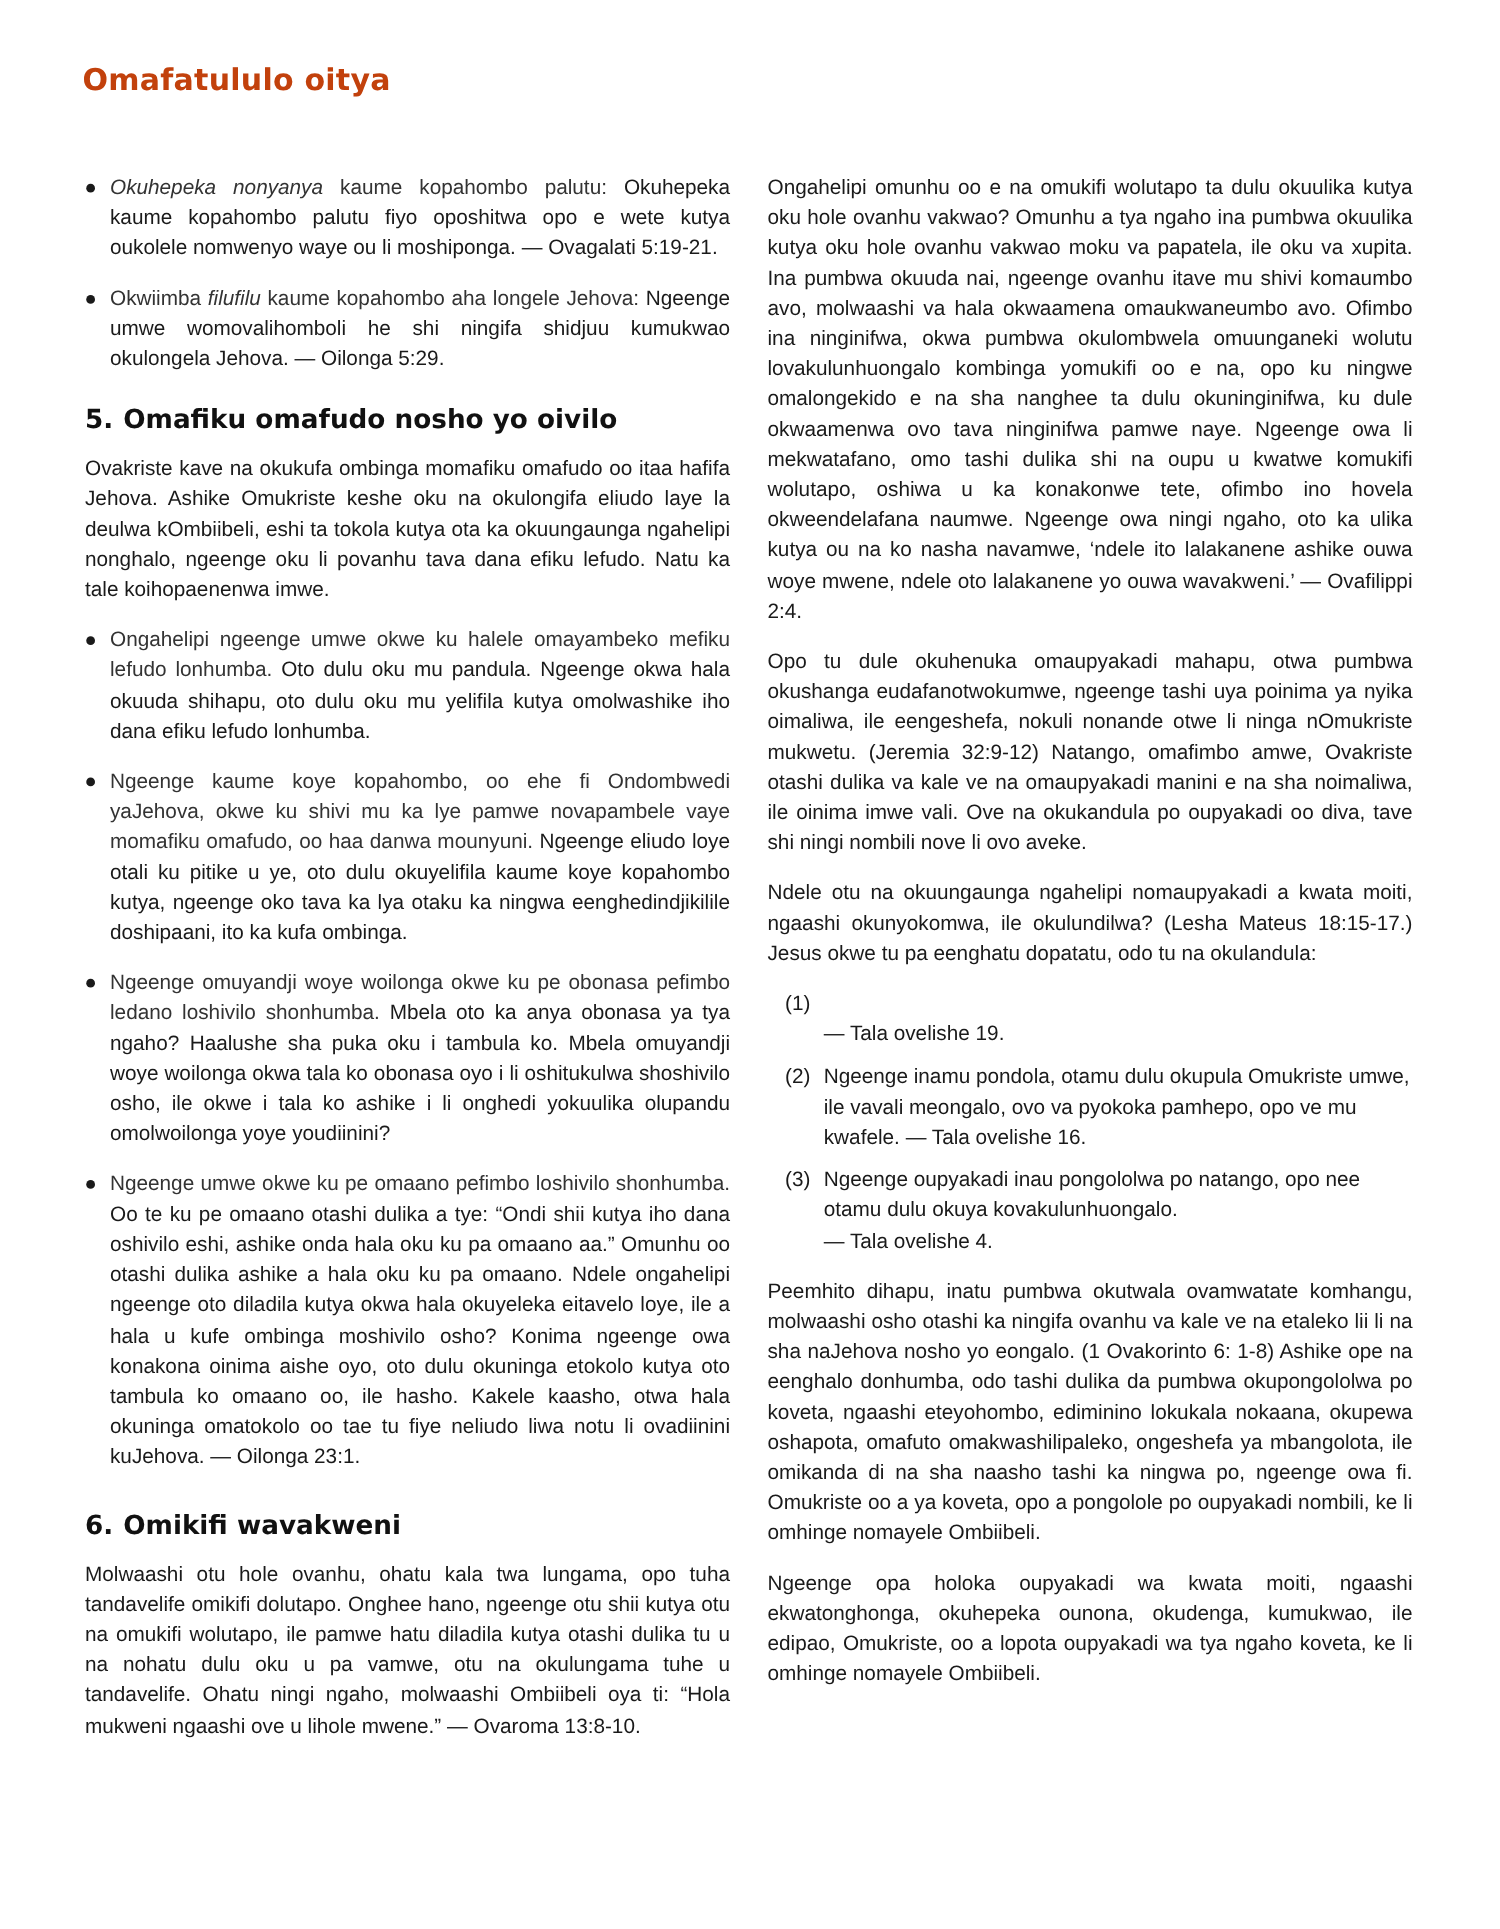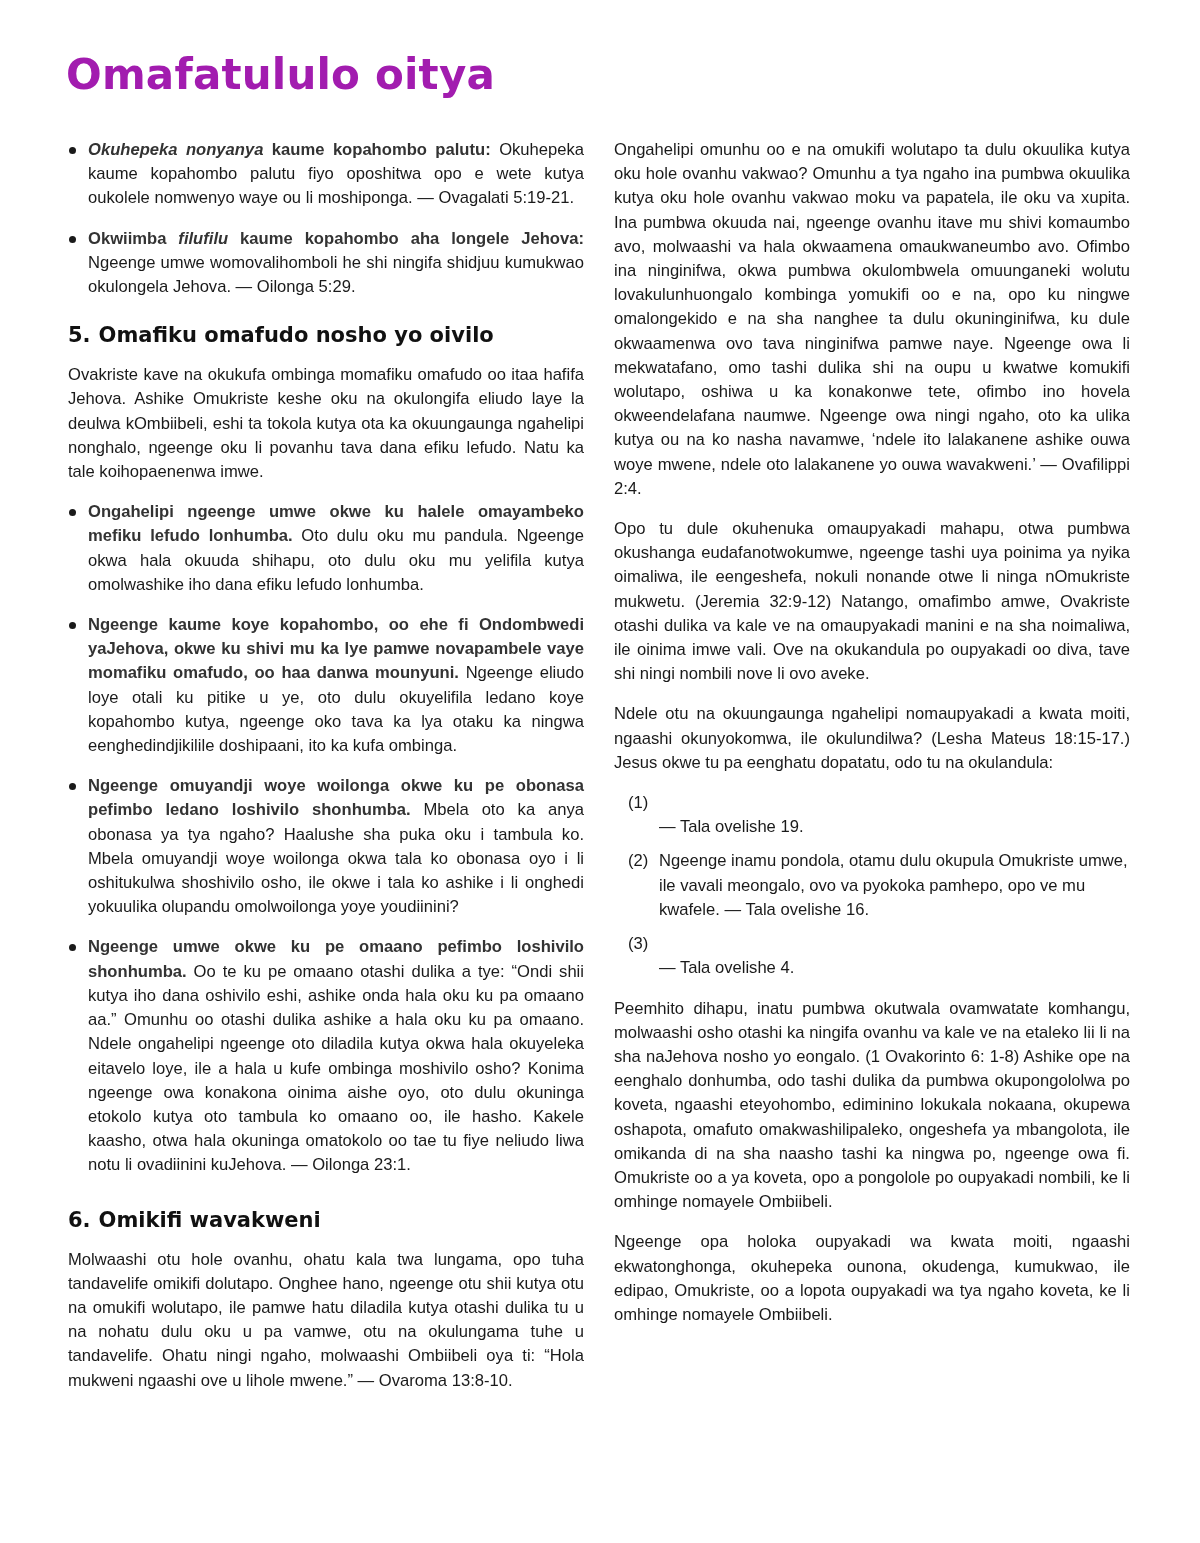--- a/index.html
+++ b/index.html
@@ -3,41 +3,41 @@
 <meta charset="utf-8">
 <style>
   html, body { margin: 0; padding: 0; background: #ffffff; }
   body {
     width: 1200px; height: 1543px; position: relative; overflow: hidden;
     font-family: "DejaVu Sans", sans-serif; color: #1a1a1a;
   }
   .page-title {
     position: absolute; left: 66px; top: 50px;
     font-family: "DejaVu Sans", sans-serif; font-weight: bold;
-    font-size: 42px; color: #a21caf; letter-spacing: 0.2px;
+    font-size: 24px; color: #c2410c; letter-spacing: 0.2px;
   }
   .col { position: absolute; top: 138px; width: 516px; }
   .col-left { left: 68px; }
   .col-right { left: 614px; top: 138px; }
   .p {
     font-family: Liberation Sans, sans-serif;
     font-size: 16.6px; line-height: 24.2px; text-align: justify;
     margin: 0 0 16px 0; hyphens: auto; color: #1a1a1a;
   }
   .bullets { list-style: none; margin: 0; padding: 0; }
   .bullet {
     position: relative; padding-left: 20px; margin: 0 0 16px 0;
     font-family: "Liberation Sans", sans-serif;
     font-size: 16.6px; line-height: 24.2px; text-align: justify;
   }
   .bullet::before {
     content: ""; position: absolute; left: 1px; top: 9px;
     width: 7px; height: 7px; border-radius: 50%; background: #1a1a1a;
   }
-  .b { font-weight: bold; color: #333; }
+  .b { font-weight: normal; color: #333; }
   .i { font-style: italic; }
   .h2 {
     font-family: "DejaVu Sans", sans-serif; font-weight: bold;
     font-size: 21px; margin: 24px 0 16px 0; color: #111;
   }
   .h2 .num { margin-right: 8px; }
   .numlist { list-style: none; margin: 0 0 16px 0; padding: 0 0 0 14px; }
   .numitem {
     position: relative; padding-left: 31px; margin: 0 0 10px 0;
     font-family: "Liberation Sans", sans-serif;
@@ -53,36 +53,36 @@
 <div class="col col-left">
   <ul class="bullets">
     <li class="bullet"><span class="b i">Okuhepeka nonyanya</span><span class="b"> kaume kopahombo palutu:</span><span> Okuhepeka kaume kopahombo palutu fiyo oposhitwa opo e wete kutya oukolele nomwenyo waye ou li moshiponga. — Ovagalati 5:19-21.</span></li>
     <li class="bullet"><span class="b">Okwiimba </span><span class="b i">filufilu</span><span class="b"> kaume kopahombo aha longele Jehova:</span><span> Ngeenge umwe womovalihomboli he shi ningifa shidjuu kumukwao okulongela Jehova. — Oilonga 5:29.</span></li>
   </ul>
 
   <div class="h2" style=""><span class="num">5.</span><span>Omafiku omafudo nosho yo oivilo</span></div>
   <p class="p">Ovakriste kave na okukufa ombinga momafiku omafudo oo itaa hafifa Jehova. Ashike Omukriste keshe oku na okulongifa eliudo laye la deulwa kOmbiibeli, eshi ta tokola kutya ota ka okuungaunga ngahelipi nonghalo, ngeenge oku li povanhu tava dana efiku lefudo. Natu ka tale koihopaenenwa imwe.</p>
   <ul class="bullets">
     <li class="bullet"><span class="b">Ongahelipi ngeenge umwe okwe ku halele omayambeko mefiku lefudo lonhumba.</span><span> Oto dulu oku mu pandula. Ngeenge okwa hala okuuda shihapu, oto dulu oku mu yelifila kutya omolwashike iho dana efiku lefudo lonhumba.</span></li>
-    <li class="bullet"><span class="b">Ngeenge kaume koye kopahombo, oo ehe fi Ondombwedi yaJehova, okwe ku shivi mu ka lye pamwe novapambele vaye momafiku omafudo, oo haa danwa mounyuni.</span><span> Ngeenge eliudo loye otali ku pitike u ye, oto dulu okuyelifila ledano koye kopahombo kutya, ngeenge oko tava ka lya otaku ka ningwa eenghedindjikilile doshipaani, ito ka kufa ombinga.</span></li>
+    <li class="bullet"><span class="b">Ngeenge kaume koye kopahombo, oo ehe fi Ondombwedi yaJehova, okwe ku shivi mu ka lye pamwe novapambele vaye momafiku omafudo, oo haa danwa mounyuni.</span><span> Ngeenge eliudo loye otali ku pitike u ye, oto dulu okuyelifila kaume koye kopahombo kutya, ngeenge oko tava ka lya otaku ka ningwa eenghedindjikilile doshipaani, ito ka kufa ombinga.</span></li>
     <li class="bullet"><span class="b">Ngeenge omuyandji woye woilonga okwe ku pe obonasa pefimbo ledano loshivilo shonhumba.</span><span> Mbela oto ka anya obonasa ya tya ngaho? Haalushe sha puka oku i tambula ko. Mbela omuyandji woye woilonga okwa tala ko obonasa oyo i li oshitukulwa shoshivilo osho, ile okwe i tala ko ashike i li onghedi yokuulika olupandu omolwoilonga yoye youdiinini?</span></li>
     <li class="bullet"><span class="b">Ngeenge umwe okwe ku pe omaano pefimbo loshivilo shonhumba.</span><span> Oo te ku pe omaano otashi dulika a tye: “Ondi shii kutya iho dana oshivilo eshi, ashike onda hala oku ku pa omaano aa.” Omunhu oo otashi dulika ashike a hala oku ku pa omaano. Ndele ongahelipi ngeenge oto diladila kutya okwa hala okuyeleka eitavelo loye, ile a hala u kufe ombinga moshivilo osho? Konima ngeenge owa konakona oinima aishe oyo, oto dulu okuninga etokolo kutya oto tambula ko omaano oo, ile hasho. Kakele kaasho, otwa hala okuninga omatokolo oo tae tu fiye neliudo liwa notu li ovadiinini kuJehova. — Oilonga 23:1.</span></li>
   </ul>
 
   <div class="h2" style="margin-top:30px;"><span class="num">6.</span><span>Omikifi wavakweni</span></div>
   <p class="p">Molwaashi otu hole ovanhu, ohatu kala twa lungama, opo tuha tandavelife omikifi dolutapo. Onghee hano, ngeenge otu shii kutya otu na omukifi wolutapo, ile pamwe hatu diladila kutya otashi dulika tu u na nohatu dulu oku u pa vamwe, otu na okulungama tuhe u tandavelife. Ohatu ningi ngaho, molwaashi Ombiibeli oya ti: “Hola mukweni ngaashi ove u lihole mwene.” — Ovaroma 13:8-10.</p>
 </div>
 
 <div class="col col-right">
   <p class="p">Ongahelipi omunhu oo e na omukifi wolutapo ta dulu okuulika kutya oku hole ovanhu vakwao? Omunhu a tya ngaho ina pumbwa okuulika kutya oku hole ovanhu vakwao moku va papatela, ile oku va xupita. Ina pumbwa okuuda nai, ngeenge ovanhu itave mu shivi komaumbo avo, molwaashi va hala okwaamena omaukwaneumbo avo. Ofimbo ina ninginifwa, okwa pumbwa okulombwela omuunganeki wolutu lovakulunhuongalo kombinga yomukifi oo e na, opo ku ningwe omalongekido e na sha nanghee ta dulu okuninginifwa, ku dule okwaamenwa ovo tava ninginifwa pamwe naye. Ngeenge owa li mekwatafano, omo tashi dulika shi na oupu u kwatwe komukifi wolutapo, oshiwa u ka konakonwe tete, ofimbo ino hovela okweendelafana naumwe. Ngeenge owa ningi ngaho, oto ka ulika kutya ou na ko nasha navamwe, ‘ndele ito lalakanene ashike ouwa woye mwene, ndele oto lalakanene yo ouwa wavakweni.’ — Ovafilippi 2:4.</p>
 
   <p class="p">Opo tu dule okuhenuka omaupyakadi mahapu, otwa pumbwa okushanga eudafanotwokumwe, ngeenge tashi uya poinima ya nyika oimaliwa, ile eengeshefa, nokuli nonande otwe li ninga nOmukriste mukwetu. (Jeremia 32:9-12) Natango, omafimbo amwe, Ovakriste otashi dulika va kale ve na omaupyakadi manini e na sha noimaliwa, ile oinima imwe vali. Ove na okukandula po oupyakadi oo diva, tave shi ningi nombili nove li ovo aveke.</p>
   <p class="p">Ndele otu na okuungaunga ngahelipi nomaupyakadi a kwata moiti, ngaashi okunyokomwa, ile okulundilwa? (Lesha Mateus 18:15-17.) Jesus okwe tu pa eenghatu dopatatu, odo tu na okulandula:</p>
 
   <ol class="numlist">
     <li class="numitem"><span class="n">(1)</span><br><span>— Tala ovelishe 19.</span></li>
     <li class="numitem"><span class="n">(2)</span><span>Ngeenge inamu pondola, otamu dulu okupula Omukriste umwe, ile vavali meongalo, ovo va pyokoka pamhepo, opo ve mu kwafele.</span> <span>— Tala ovelishe 16.</span></li>
-    <li class="numitem"><span class="n">(3)</span><br><span>— Tala ovelishe 4.</span></li>
+    <li class="numitem"><span class="n">(3)</span><span>Ngeenge oupyakadi inau pongololwa po natango, opo nee otamu dulu okuya kovakulunhuongalo.</span><br><span>— Tala ovelishe 4.</span></li>
   </ol>
 
   <p class="p">Peemhito dihapu, inatu pumbwa okutwala ovamwatate komhangu, molwaashi osho otashi ka ningifa ovanhu va kale ve na etaleko lii li na sha naJehova nosho yo eongalo. (1 Ovakorinto 6: 1-8) Ashike ope na eenghalo donhumba, odo tashi dulika da pumbwa okupongololwa po koveta, ngaashi eteyohombo, ediminino lokukala nokaana, okupewa oshapota, omafuto omakwashilipaleko, ongeshefa ya mbangolota, ile omikanda di na sha naasho tashi ka ningwa po, ngeenge owa fi. Omukriste oo a ya koveta, opo a pongolole po oupyakadi nombili, ke li omhinge nomayele Ombiibeli.</p>
   <p class="p">Ngeenge opa holoka oupyakadi wa kwata moiti, ngaashi ekwatonghonga, okuhepeka ounona, okudenga, kumukwao, ile edipao, Omukriste, oo a lopota oupyakadi wa tya ngaho koveta, ke li omhinge nomayele Ombiibeli.</p>
 </div>
 
 </body></html>

